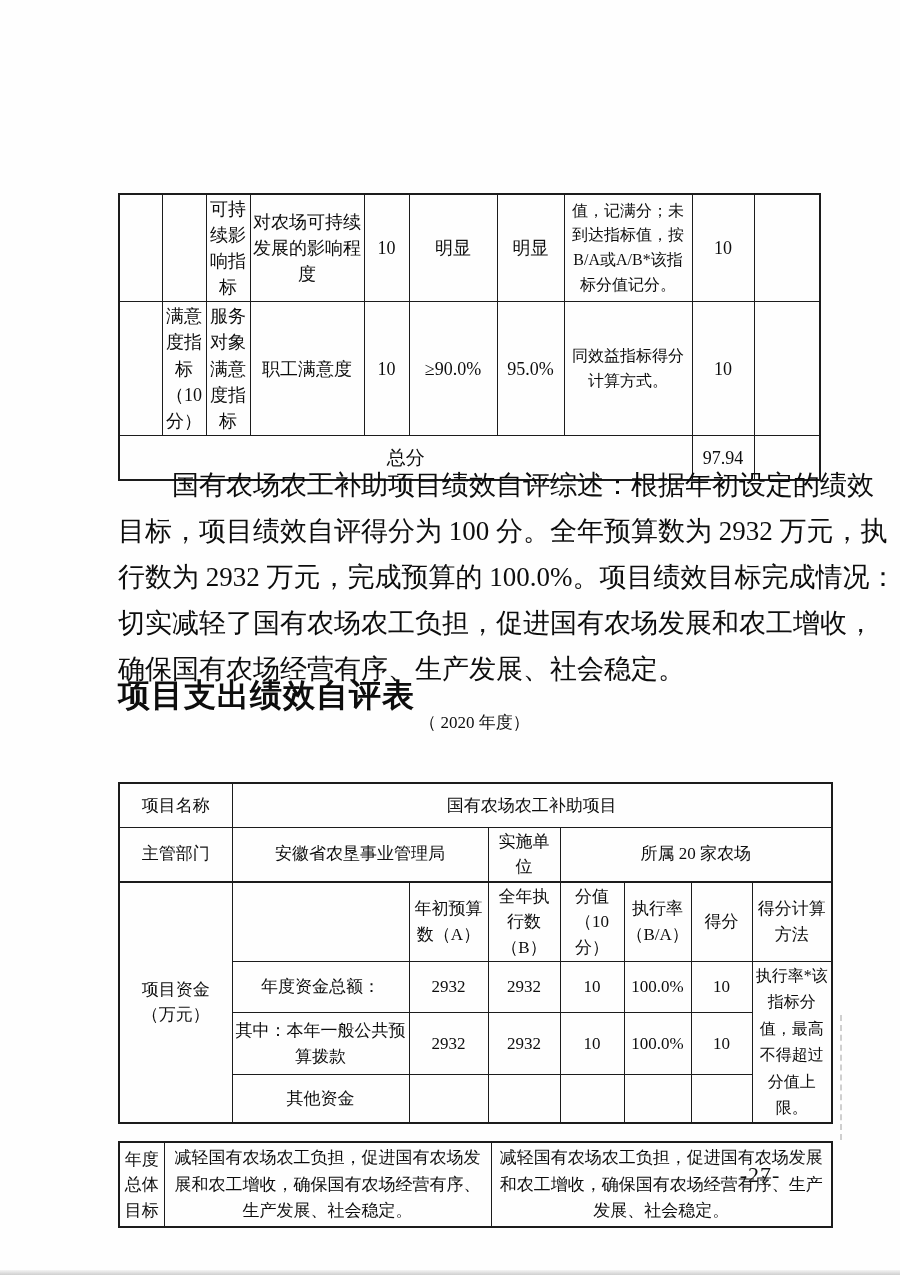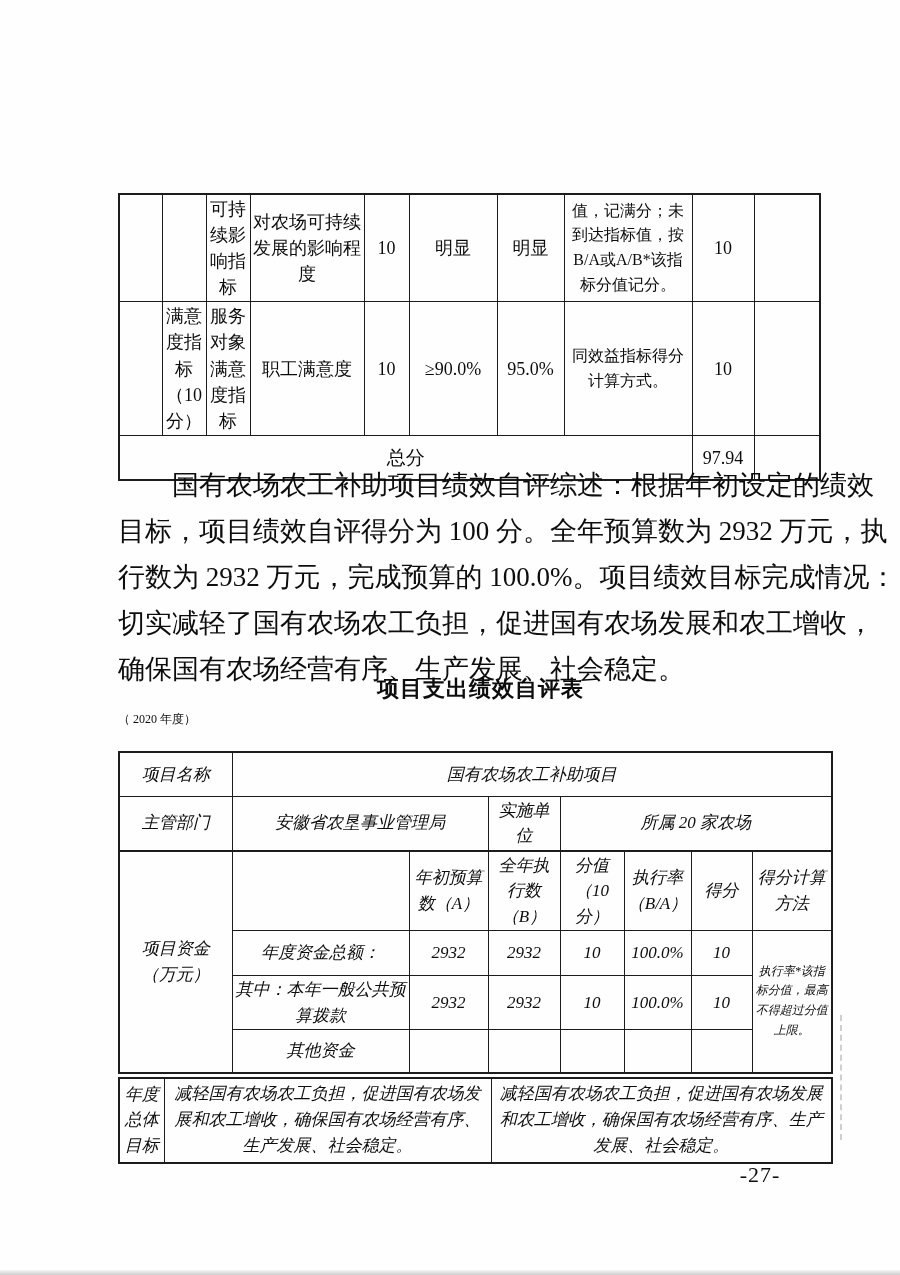--- a/index.html
+++ b/index.html
@@ -18,33 +18,33 @@
   .cont-wrap { position:absolute; left:118px; top:166px; width:701px; }
   .cont-wrap table { border:2px solid #1c1c1c; font-size:18px; line-height:1.45; }
   .cont-wrap .rule-cell { font-size:16px; line-height:1.55; }
   .cont-wrap .total-label { font-size:19px; }
   
   .summary { position:absolute; left:118px; top:462px; width:713px; font-size:27px; line-height:46px; }
   .summary .line { white-space:nowrap; }
   .summary .indent { text-indent:54px; }
   
   .eval-title {
-    position:absolute; left:124px; top:674px; width:713px; text-align:center;
+    position:absolute; left:118px; top:674px; width:713px; text-align:left;
     font-family:"Liberation Sans","DejaVu Sans",sans-serif;
-    font-weight:bold; font-size:22px; letter-spacing:1px;
+    font-weight:bold; font-size:32px; letter-spacing:1px;
   }
-  .eval-subtitle { position:absolute; left:118px; top:711px; width:713px; text-align:left; font-size:12px; }
-  
-  .eval-wrap { position:absolute; left:118px; top:724px; width:617px; font-size:17px;font-style:italic; }
+  .eval-subtitle { position:absolute; left:118px; top:711px; width:713px; text-align:center; font-size:17px; }
+  
+  .eval-wrap { position:absolute; left:118px; top:755px; width:617px; font-size:17px; }
   .eval-wrap table { border:2px solid #1c1c1c; line-height:1.5; }
   .eval-wrap .tbl-b { margin-top:-2px; }
-  .eval-wrap .tbl-c { margin-top:3px; }
+  .eval-wrap .tbl-c { margin-top:17px; }
   .funds-label { white-space:pre-line; }
   .goal-cell { font-size:17px; line-height:1.55; padding:2px 4px; }
-  .note-cell { font-size:12px; line-height:1.65; }
+  .note-cell { font-size:16px; line-height:1.65; }
   
   .page-number { position:absolute; left:700px; top:1130px; width:120px; text-align:center; font-size:22px; letter-spacing:1px;margin-top:32px; }
   .artifact-line { position:absolute; left:840px; top:1015px; height:125px; width:0; border-left:2px dashed #a9a9a9; opacity:.55; }
   .page-bottom-edge { position:absolute; left:0; bottom:0; width:100%; height:5px; background:linear-gradient(#f4f4f4,#cfcfcf); }
 </style>
 </head>
 <body>
 
 <div class="page">
 

